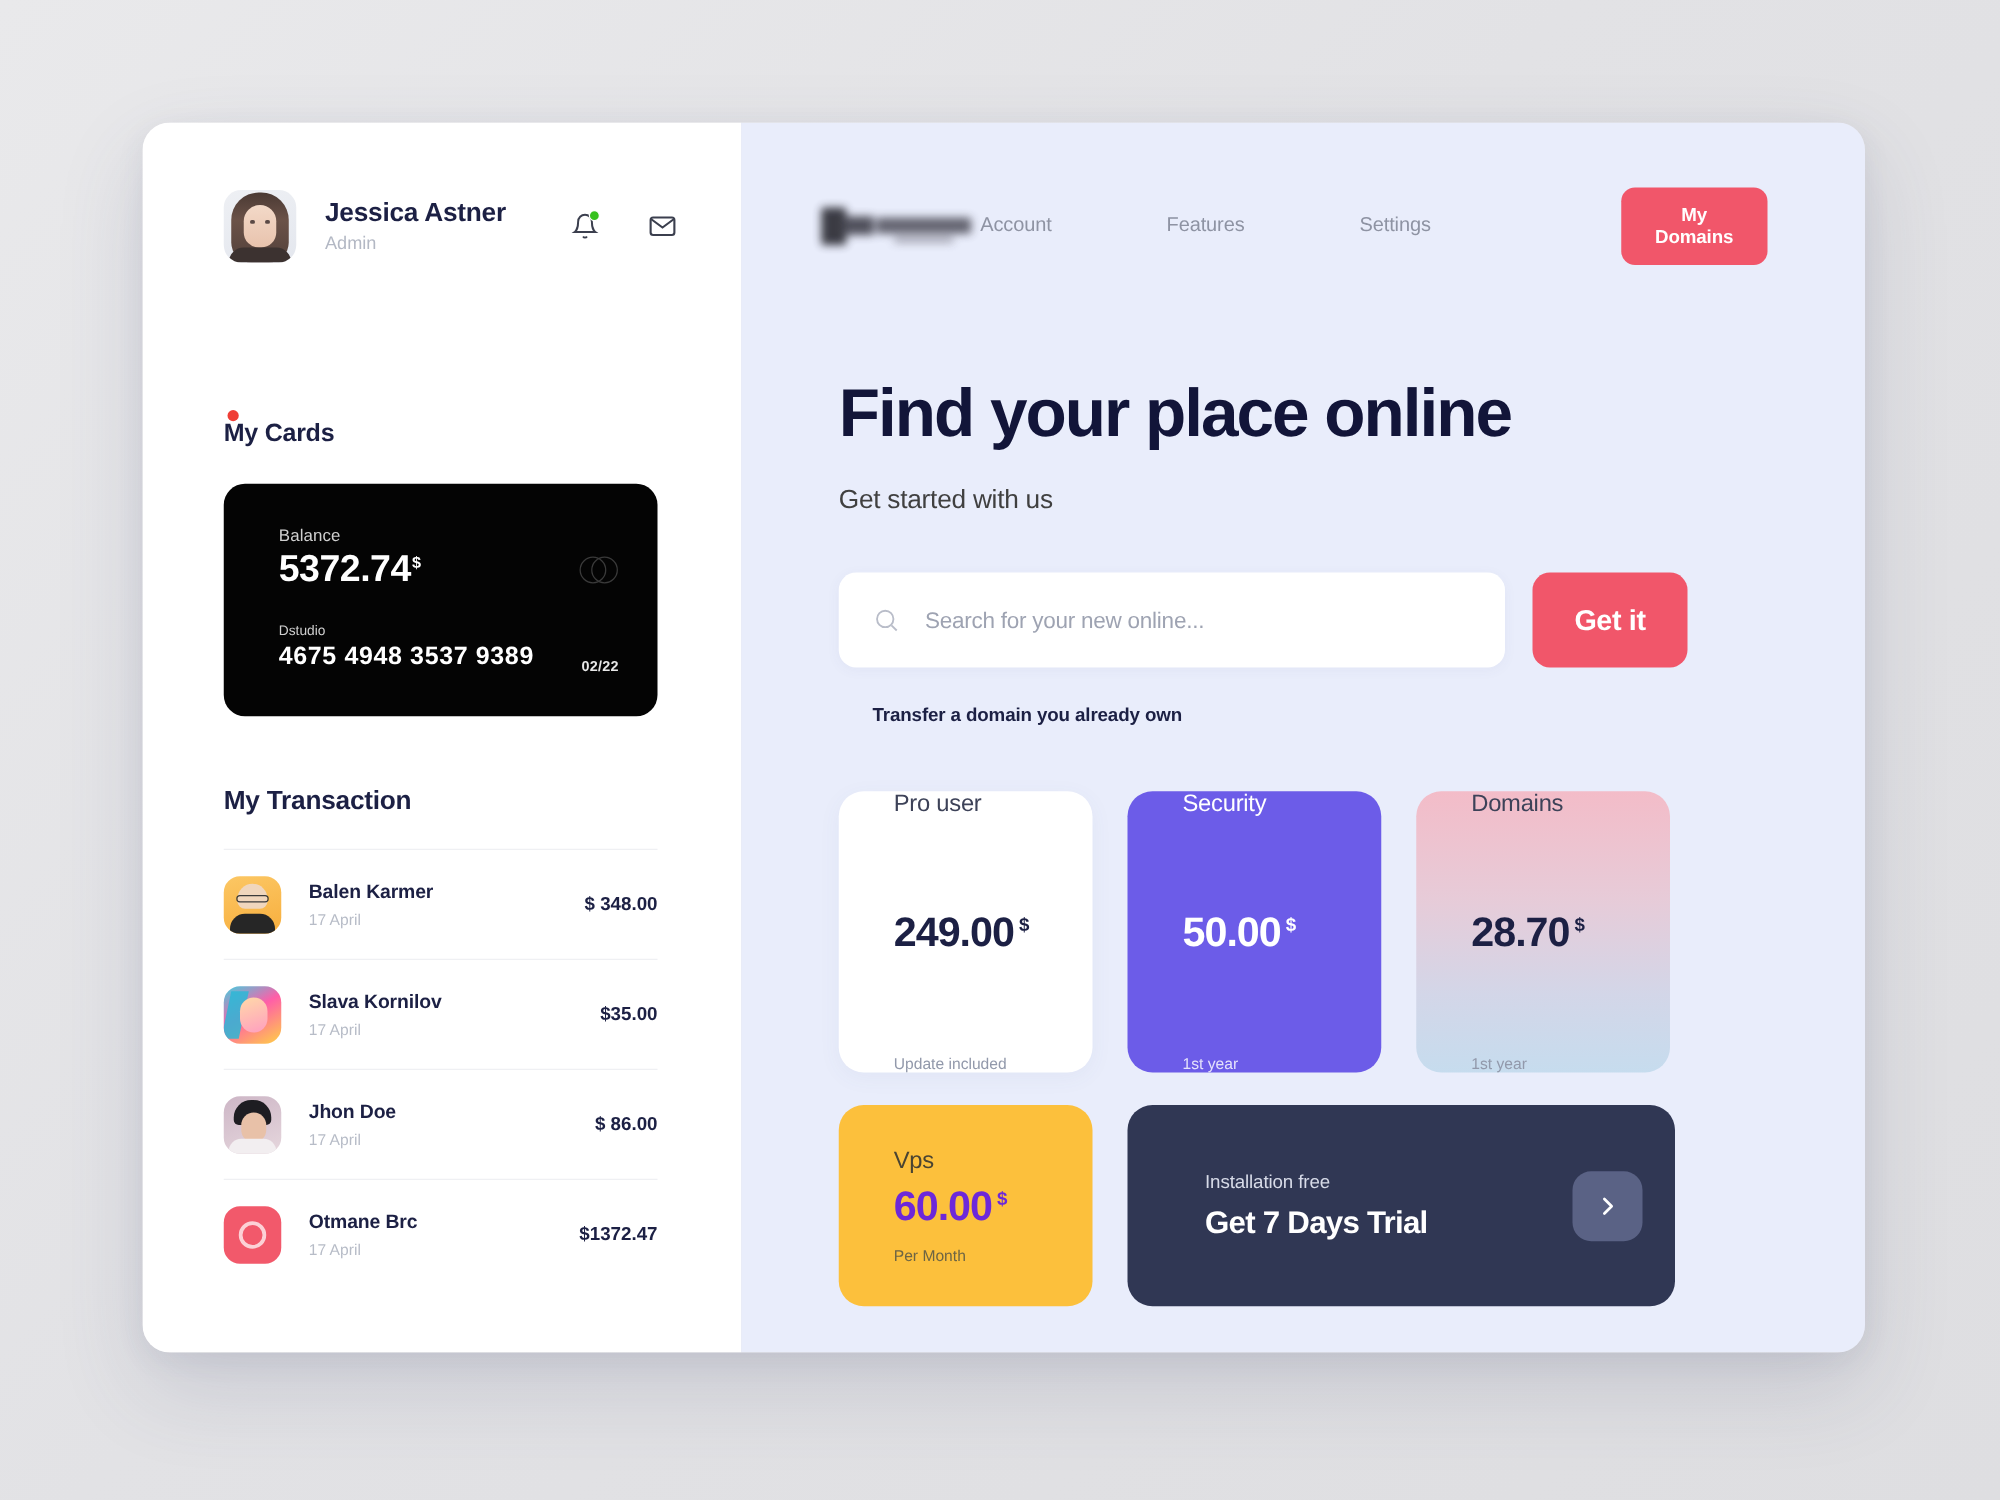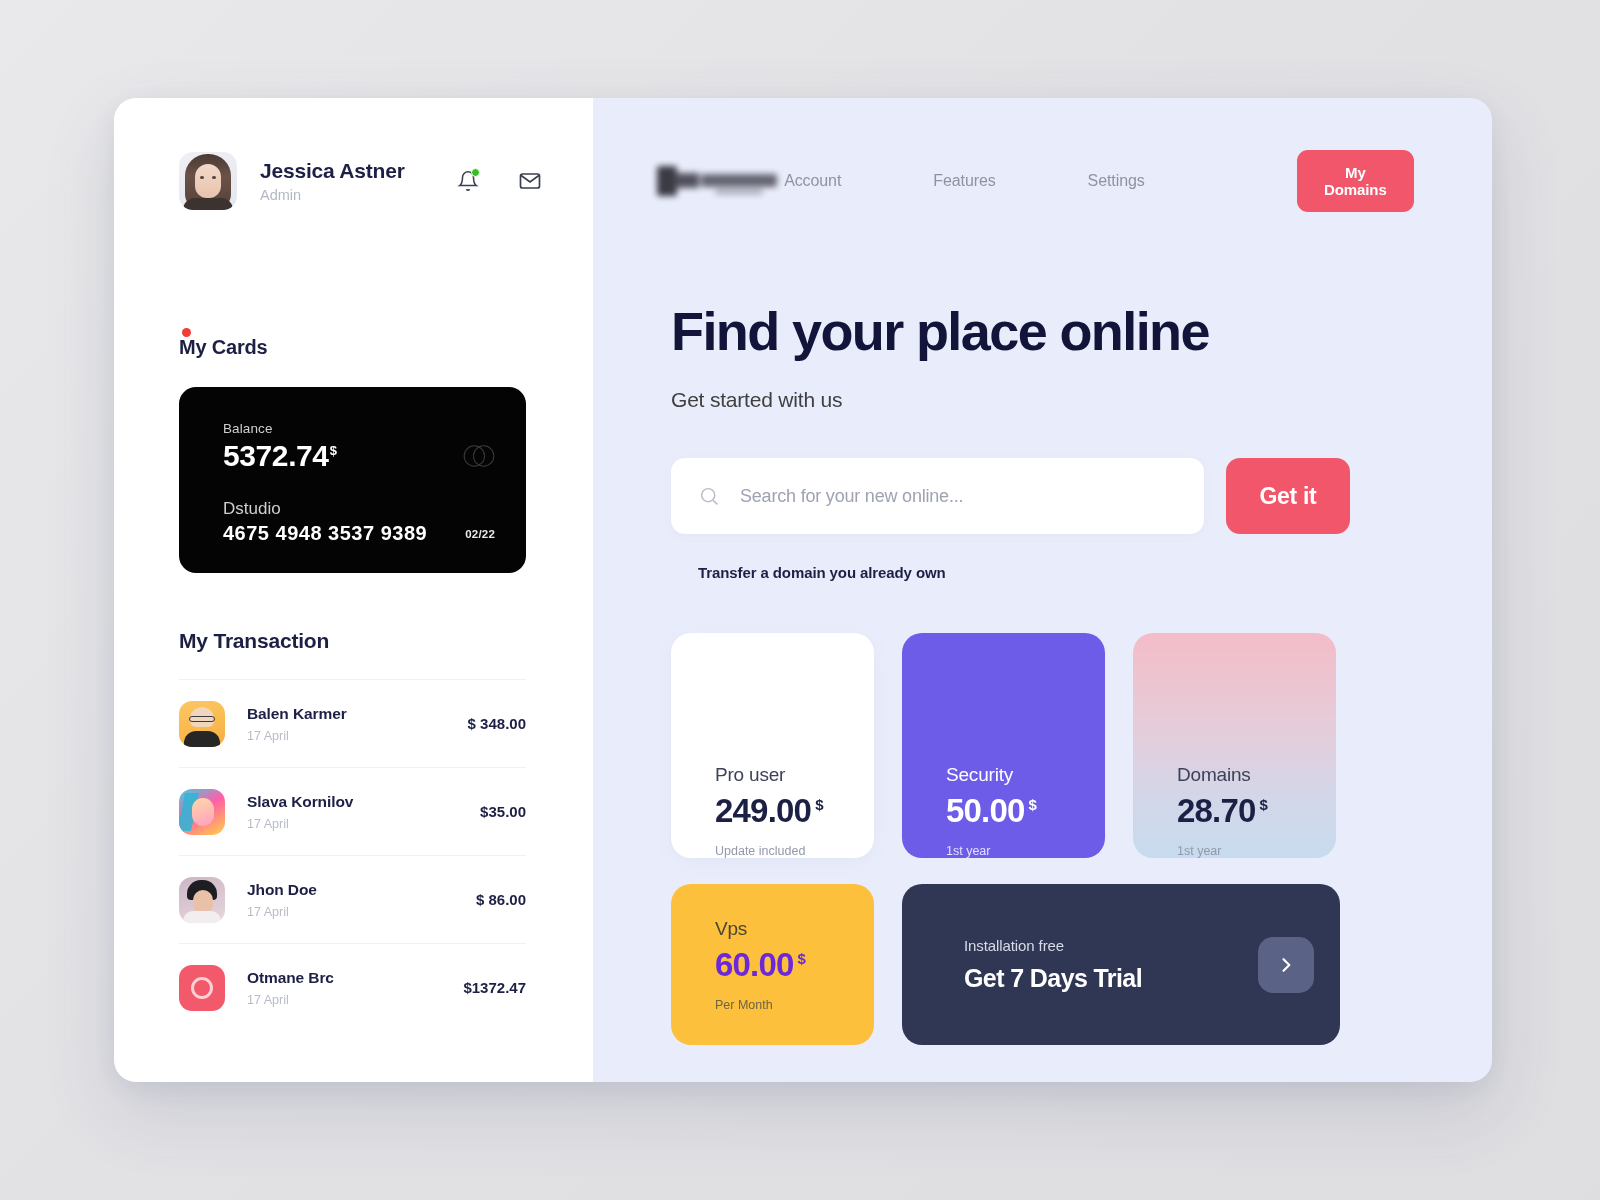--- a/index.html
+++ b/index.html
@@ -87,21 +87,21 @@
     width: 347px; height: 186px;
     background: #040404;
     border-radius: 17px;
     padding: 34px 0 12px 44px;
     position: relative;
     color: #fff;
   }
   .card .lbl { font-size: 13.5px; color: #cfcfcf; letter-spacing:.1px; }
   .card .bal { font-size: 30px; font-weight: 700; margin-top: 3px; letter-spacing: -.4px; }
   .card .bal sup { font-size: 13px; font-weight: 600; vertical-align: super; margin-left:1px;}
-  .card .brand { font-size: 17px; color: #cfcfcf; margin-top: 26px; }
+  .card .brand { font-size: 11px; color: #cfcfcf; margin-top: 26px; }
   .card .num { font-size: 20px; font-weight: 600; letter-spacing: .5px; margin-top: 3px; }
   .card .exp {
     position:absolute; right: 31px; bottom: 33px;
     font-size: 11.5px; font-weight: 600; color:#e8e8e8; letter-spacing:.2px;
   }
   .cc-mark {
     position:absolute; right: 28px; top: 56px; width: 38px; height: 26px;
   }
 
   
@@ -178,21 +178,21 @@
     background:#f1566a; color:#fff; border:none; border-radius:14px;
     font-size: 23px; font-weight: 700; cursor:pointer; letter-spacing:-.3px;
   }
   .transfer { margin: 30px 0 0 105px; font-size: 15px; font-weight: 700; color:#1c2044; letter-spacing:-.1px;}
 
   
   .tiles { margin: 52px 0 0 78px; display:flex; gap: 28px; }
   .tile {
     width: 203px; height: 225px; border-radius: 20px;
     padding: 0 0 0 44px;
-    display:flex; flex-direction:column; justify-content:flex-end;
+    display:flex; flex-direction:column; justify-content:space-between;
   }
   .tile.pro { background:#fff; box-shadow: 0 4px 18px rgba(80,90,140,.05); }
   .tile.sec { background:#6c5ce8; color:#fff; }
   .tile.dom { background: linear-gradient(180deg,#f3bcc8 0%,#e7cbd8 38%,#d3d6e8 72%,#c6dcee 100%); }
   .t-name { font-size: 19px; letter-spacing:-.2px; }
   .tile.pro .t-name, .tile.dom .t-name { color:#3d4258; }
   .t-price { font-size: 33px; font-weight: 700; margin-top: 6px; letter-spacing:-.8px; }
   .tile.pro .t-price, .tile.dom .t-price { color:#1c2044; }
   .t-price sup { font-size: 15px; font-weight:600; vertical-align: super; margin-left: 4px;}
   .t-note { font-size: 12.5px; margin-top: 14px; }

